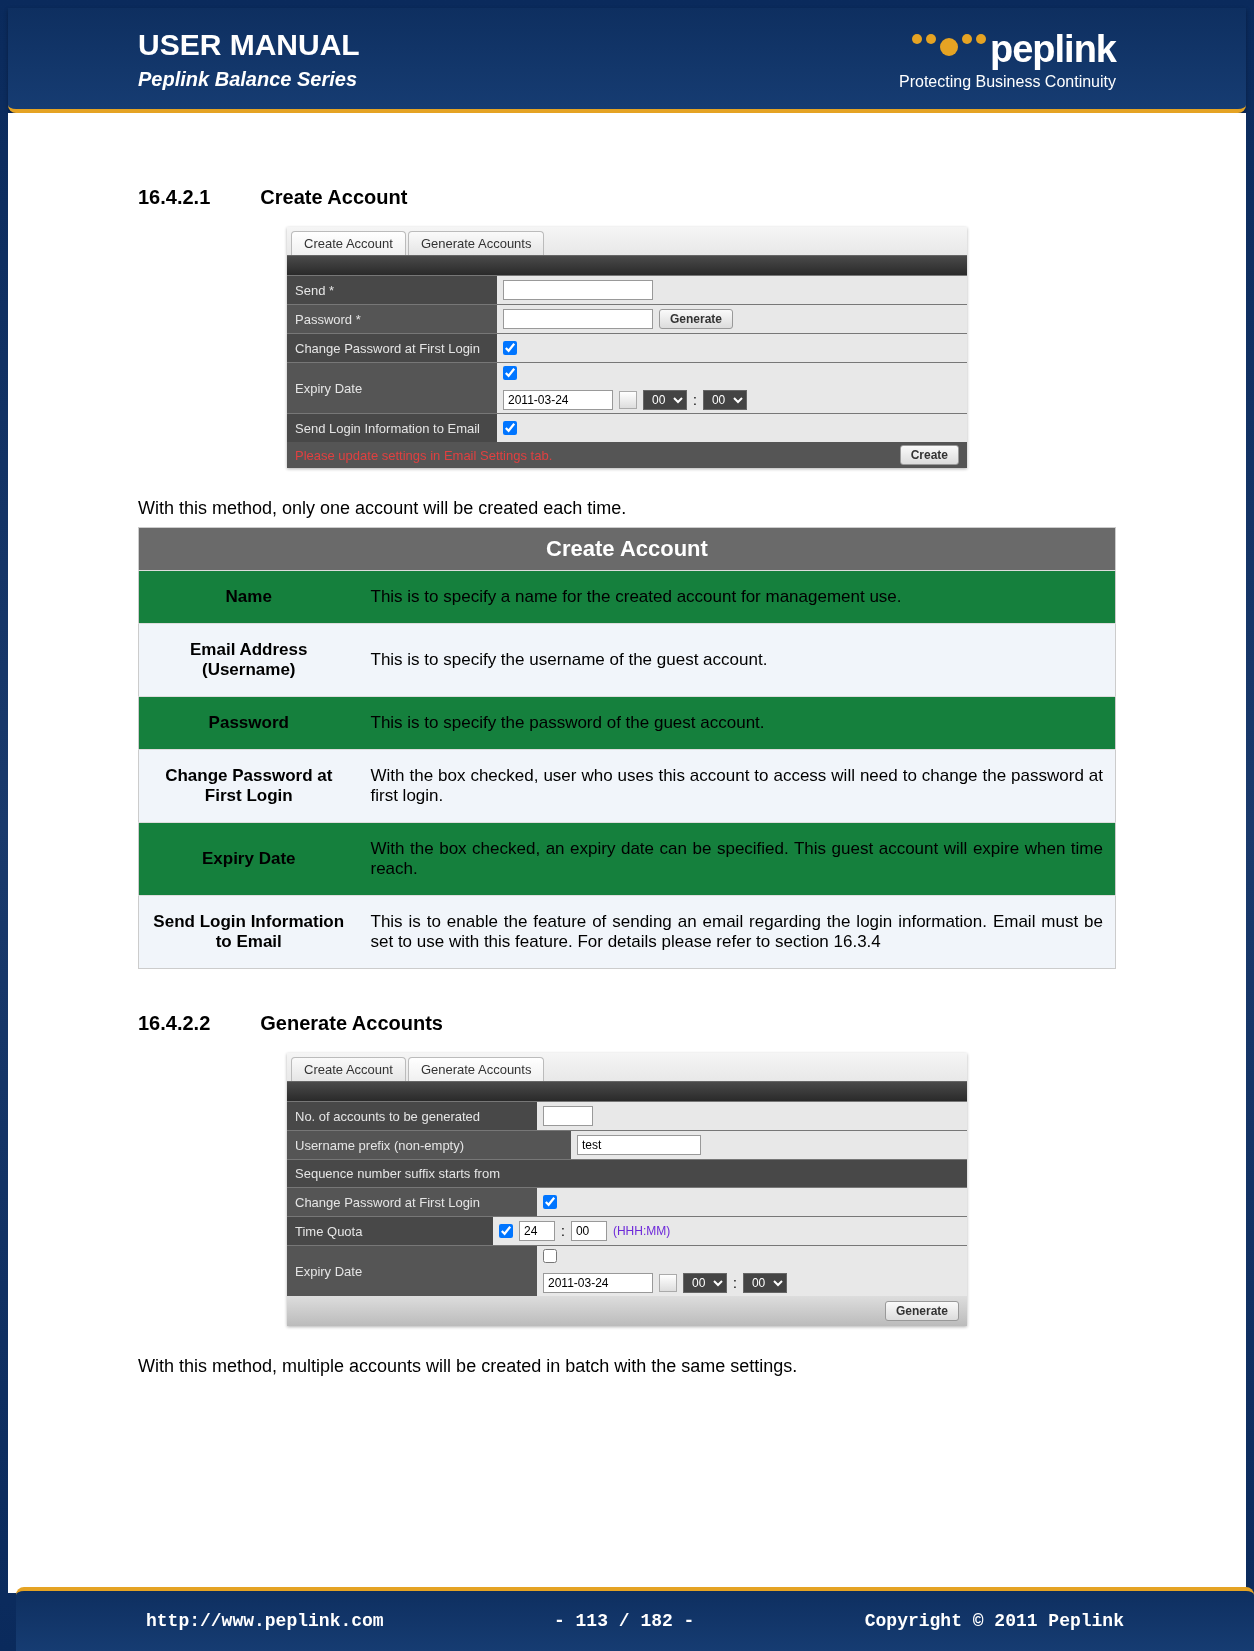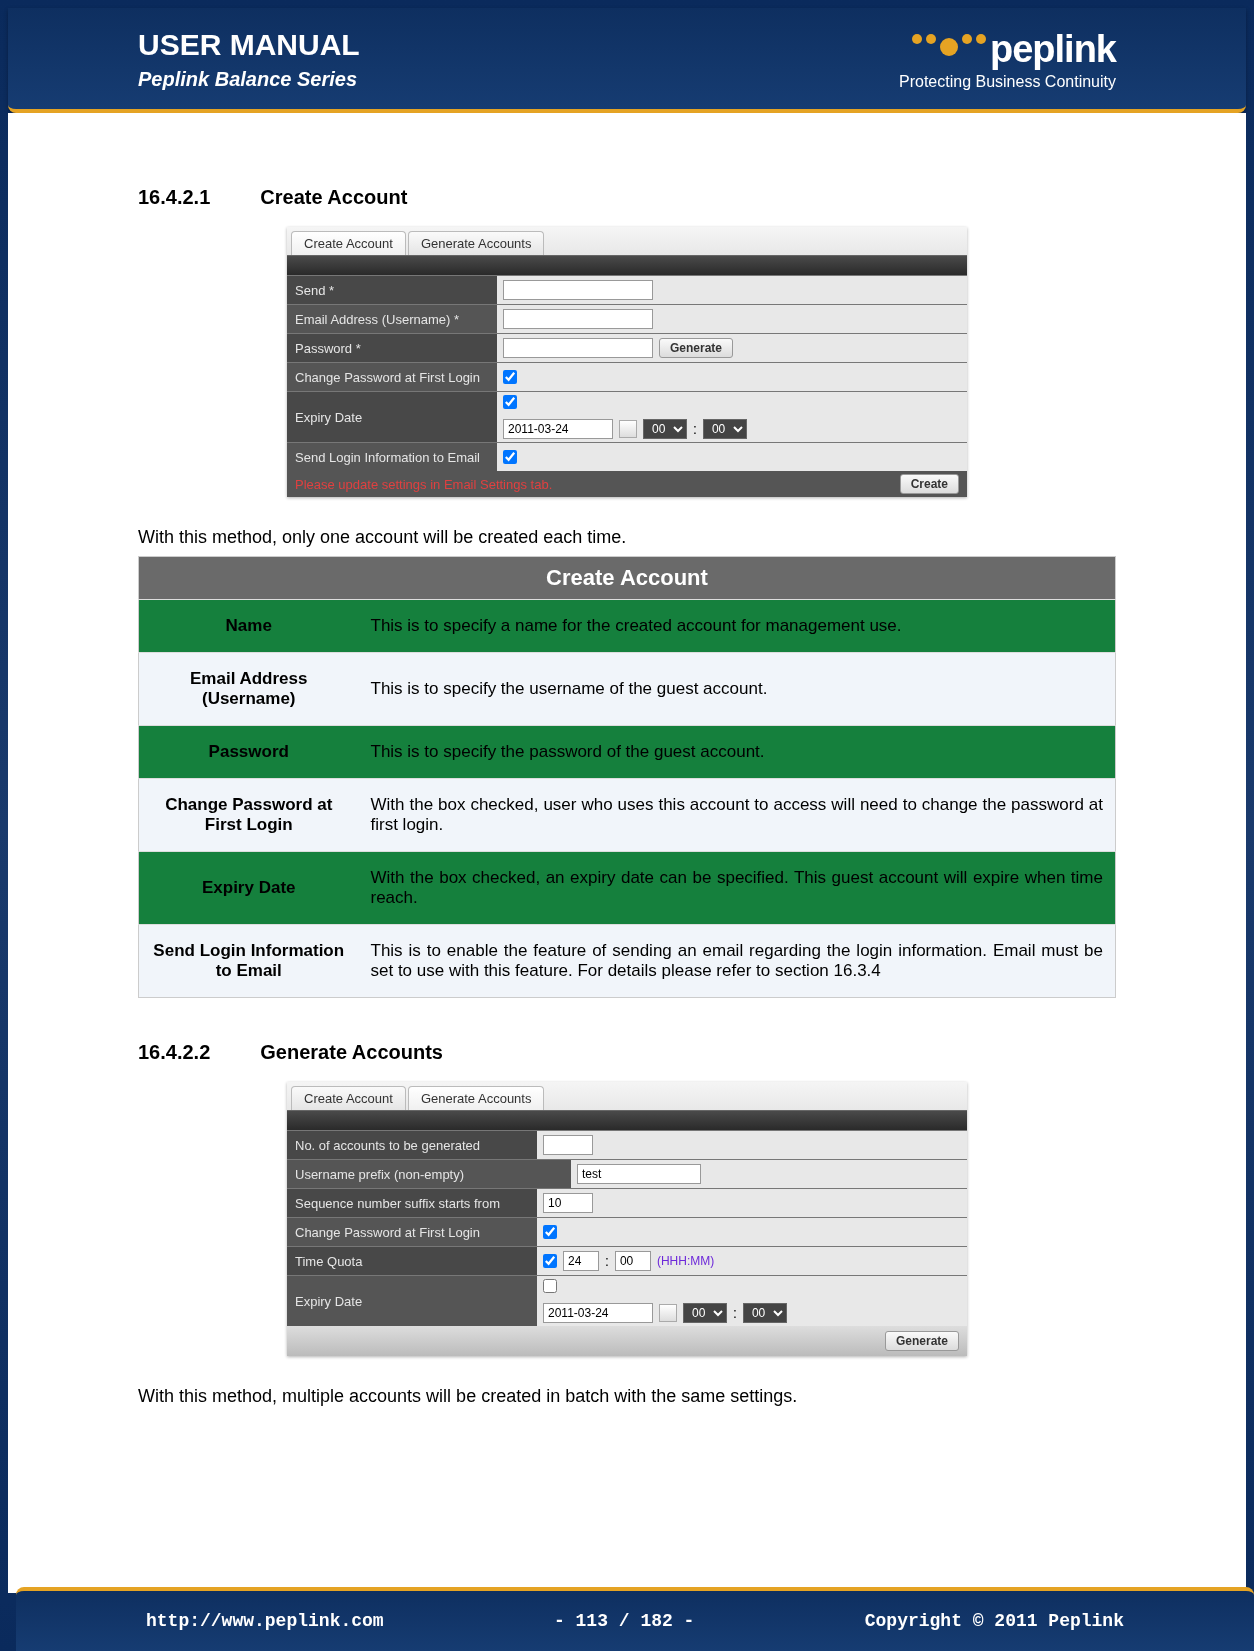--- a/index.html
+++ b/index.html
@@ -191,26 +191,20 @@
         </div>
         <div class="ui-dark-bar"></div>
         <div>
           <div class="ui-row">
             <div class="ui-label">Send *</div>
             <div class="ui-ctrl">
                 <input class="ui-input" style="">
               </div>
           </div>
           <div class="ui-row">
-            <div class="ui-label">Email Address (Username) *</div>
-            <div class="ui-ctrl">
-                <input class="ui-input" style="">
-              </div>
-          </div>
-          <div class="ui-row">
             <div class="ui-label">Password *</div>
             <div class="ui-ctrl">
               <input class="ui-input" style="">
               <button class="ui-btn">Generate</button>
             </div>
           </div>
           <div class="ui-row">
             <div class="ui-label">Change Password at First Login</div>
             <div class="ui-ctrl">
                 <input type="checkbox" checked="" class="ui-checkbox" style="">
@@ -296,32 +290,29 @@
               </div>
           </div>
           <div class="ui-row">
             <div class="ui-label" style="width:284px">Username prefix (non-empty)</div>
             <div class="ui-ctrl">
                 <input class="ui-input" style="width: 124px;" value="test">
               </div>
           </div>
           <div class="ui-row">
             <div class="ui-label" style="width:250px">Sequence number suffix starts from</div>
-            <div class="ui-ctrl">
-                <input class="ui-input sm" value="10" style="">
-              </div>
           </div>
           <div class="ui-row">
             <div class="ui-label" style="width:250px">Change Password at First Login</div>
             <div class="ui-ctrl">
                 <input type="checkbox" checked="" class="ui-checkbox" style="">
               </div>
           </div>
           <div class="ui-row">
-            <div class="ui-label" style="width:250px">Time Quota</div>
+            <div class="ui-label" style="width:206px">Time Quota</div>
             <div class="ui-ctrl">
               <input type="checkbox" checked="" class="ui-checkbox" style="">
               <input class="ui-input sm" style="width: 36px;" value="24">
               <span>:</span>
               <input class="ui-input sm" style="width: 36px;" value="00">
               <span class="hhmm">(HHH:MM)</span>
             </div>
           </div>
           <div class="ui-row">
             <div class="ui-label" style="width:250px">Expiry Date</div>

